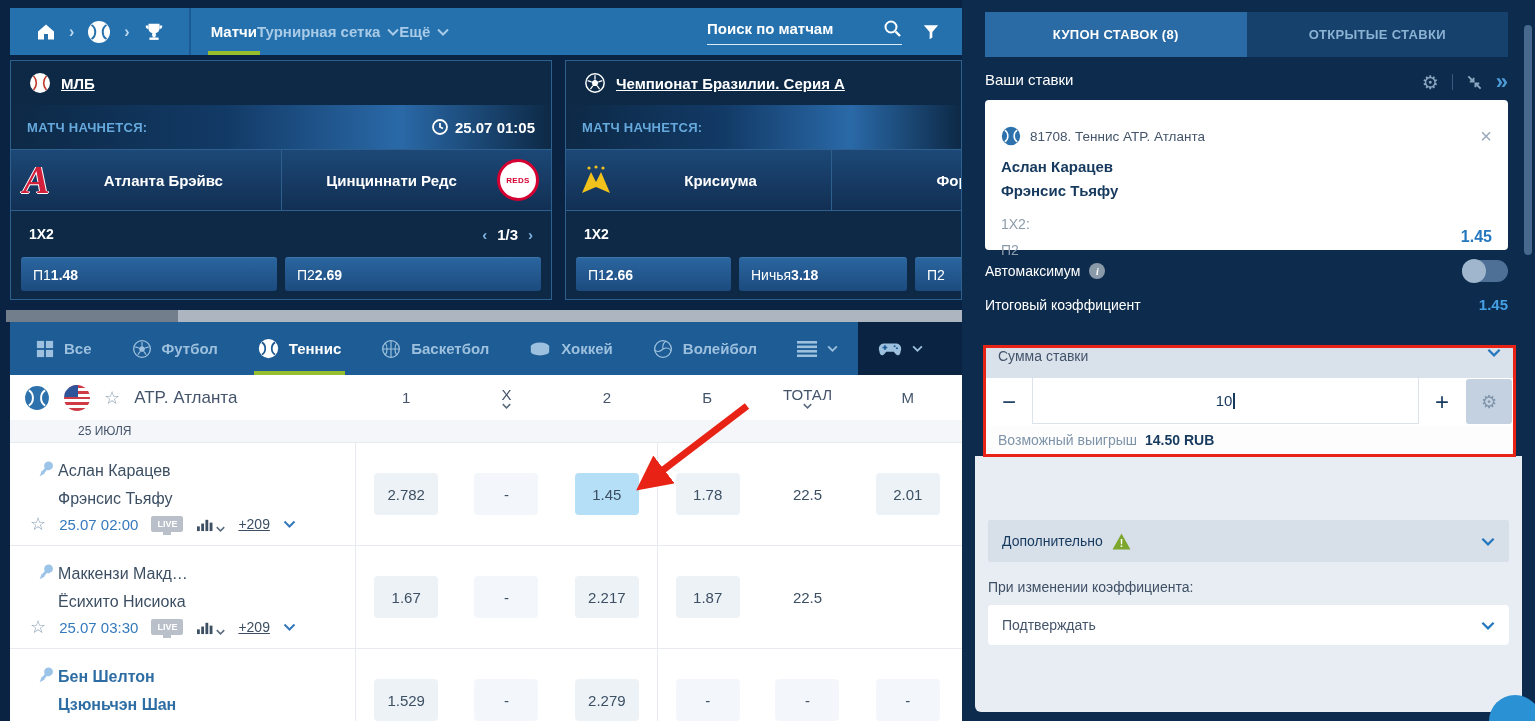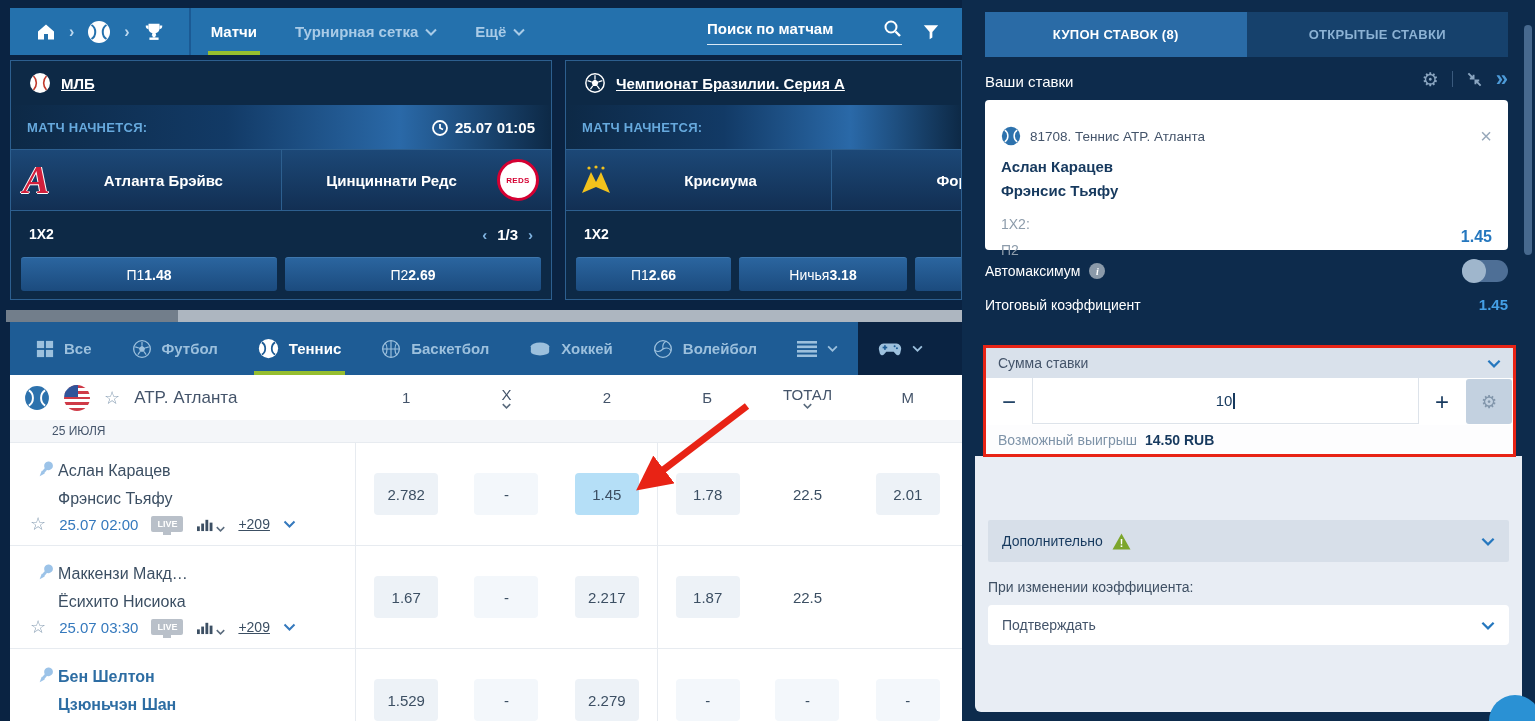--- a/index.html
+++ b/index.html
@@ -5,48 +5,48 @@
   *{box-sizing:border-box;margin:0;padding:0}
   html,body{width:1535px;height:721px}
   body{position:relative;overflow:hidden;background:#0a2342;font-family:"Liberation Sans",sans-serif;-webkit-font-smoothing:antialiased}
   .abs{position:absolute}
   svg{display:block}
 
   
   #topnav{left:10px;top:8px;width:952px;height:47px;background:#2471ad;display:flex;align-items:stretch}
   .crumbs{display:flex;align-items:center;gap:13px;padding:0 24px 0 26px;border-right:2px solid #1b5a94}
   .crumb-sep{color:#bcd8ef;font-size:16px;font-weight:700}
-  .ntabs{display:flex;align-items:stretch;margin-left:20px;gap:38px}
+  .ntabs{display:flex;align-items:stretch;margin-left:20px;}
   .ntab{display:flex;align-items:center;gap:7px;position:relative;color:#a9cbe7;font-size:15px;font-weight:700;cursor:pointer}
   .ntab.active{color:#fff}
   .ntab.active::after{content:"";position:absolute;left:-3px;right:-3px;bottom:0;height:4px;background:#96be2f}
   .nav-right{margin-left:auto;display:flex;align-items:center;gap:20px;padding-right:22px}
   .search-box{display:flex;align-items:center;gap:26px;border-bottom:1px solid #d9e9f6;padding-bottom:6px}
   .search-text{color:#fff;font-size:15px;font-weight:700;width:150px}
 
   
   .fcard{top:60px;height:240px;background:#0d2946;border:1px solid #2d5f8f;overflow:hidden}
   #fcard1{left:10px;width:542px}
   #fcard2{left:565px;width:397px}
   .fc-head{height:44px;display:flex;align-items:center;gap:10px;padding:0 18px}
   .fc-league{color:#fff;font-size:15px;font-weight:700;text-decoration:underline;cursor:pointer}
   .fc-band{height:44px;display:flex;align-items:center;justify-content:space-between;padding:0 16px;
      background:linear-gradient(90deg,#0d2946 0%,#123a66 40%,#2a69a8 72%,#0d2946 100%)}
   .fc-band .lbl{color:#66a9dd;font-size:13px;font-weight:700;letter-spacing:.3px}
-  .fc-time{display:flex;align-items:flex-end;gap:7px;color:#fff;font-size:15px;font-weight:700}
+  .fc-time{display:flex;align-items:flex-start;gap:7px;color:#fff;font-size:15px;font-weight:700}
   .fc-teams{height:62px;display:flex;border-top:1px solid #2d5f8f;border-bottom:1px solid #2d5f8f}
   .fc-cell{display:flex;align-items:center;gap:8px;padding:0 12px;background:linear-gradient(180deg,#1c4877,#122f53)}
   .fc-cell + .fc-cell{border-left:1px solid #2d5f8f}
   .fc-cell .tname{flex:1;text-align:center;color:#fff;font-size:15px;font-weight:700}
   .fc-market{height:46px;display:flex;align-items:center;justify-content:space-between;padding:0 18px;color:#fff;font-size:14px;font-weight:700}
   .pager{display:flex;align-items:center;gap:10px;color:#7fb3e0;font-size:15px}
   .pager b{color:#fff;font-weight:700}
   .fc-bets{height:44px;display:flex;gap:8px;padding:0 10px}
   .bet-chip{height:34px;border-radius:3px;background:linear-gradient(180deg,#2b659f,#1b4b7e);border-top:1px solid #3e77ae;
-     display:flex;align-items:center;justify-content:center;padding:9px 12px;color:#fff;font-size:14px;cursor:pointer}
+     display:flex;align-items:center;justify-content:flex-start;padding:9px 12px;color:#fff;font-size:14px;cursor:pointer}
   .bet-chip b{font-weight:700}
   #fcard1 .bet-chip{flex:1}
   #fcard2 .bet-chip{flex:0 0 auto}
 
   
   #hscroll{left:6px;top:310px;width:956px;height:12px;background:#adb6c0}
   #hscroll .thumb{position:absolute;left:0;top:0;height:12px;width:172px;background:#727e8b}
 
   
   #sportsbar{left:10px;top:322px;width:848px;height:53px;background:#1e5c95;display:flex;align-items:stretch;gap:40px;padding-left:26px}
@@ -55,21 +55,21 @@
   .sp.active::after{content:"";position:absolute;left:-4px;right:-4px;bottom:0;height:4px;background:#96be2f}
 
   
   #etable{left:10px;top:375px;width:952px;bottom:0;background:#fff;overflow:hidden}
   .cols{position:absolute;left:346px;right:4px;top:0;bottom:0;display:grid;grid-template-columns:repeat(6,1fr)}
   .cols .cell{display:flex;flex-direction:column;align-items:center;justify-content:center}
   #thead{position:relative;height:45px}
   #thead .lead{display:flex;align-items:center;gap:14px;padding:0 0 0 14px;height:45px}
   #thead .title{color:#44546a;font-size:17px}
   .colhead{color:#44546a;font-size:15px}
-  #tdate{height:22px;background:#f4f6f9;display:flex;align-items:center;padding-left:42px;color:#44546a;font-size:12px}
+  #tdate{height:22px;background:#f4f6f9;display:flex;align-items:center;padding-left:68px;color:#44546a;font-size:12px}
   .erow{position:relative;height:103px;border-top:1px solid #e7ebf0}
   .namecell{position:absolute;left:0;top:0;bottom:0;width:346px;border-right:1px solid #e7ebf0}
   .erow .cols .cell:nth-child(4){border-left:1px solid #e7ebf0}
   .pnames{padding:14px 0 0 48px;color:#3c4f63;font-size:16px;line-height:28px}
   .erow.hl .pnames{color:#2d6da3;font-weight:700}
   .pin{position:absolute;left:24px;top:16px}
   .meta{position:absolute;left:20px;bottom:12px;display:flex;align-items:center;gap:13px}
   .meta .time{color:#3579bd;font-size:15px}
   .star{color:#8aa0b5;font-size:18px;line-height:1;cursor:pointer}
   .live{background:#b9c0c9;color:#fff;font-size:9px;font-weight:700;border-radius:2px;padding:3px 6px;position:relative}
@@ -84,42 +84,42 @@
 
   
   #anno-arrow{left:595px;top:398px;z-index:6;pointer-events:none}
 
   
   #panel{left:962px;top:0;width:573px;height:721px;background:#0d2b4c}
   #bs-tabs{position:absolute;left:23px;right:27px;top:12px;height:45px;display:flex}
   .bs-tab{flex:1;display:flex;align-items:center;justify-content:center;font-size:13px;font-weight:700;letter-spacing:.3px;cursor:pointer;
           background:#16416c;color:#8cb2d4}
   .bs-tab.active{background:#2a6ba6;color:#fff}
-  #bs-head{position:absolute;left:23px;right:27px;top:62px;height:28px;display:flex;align-items:flex-end}
+  #bs-head{position:absolute;left:23px;right:27px;top:71px;height:28px;display:flex;align-items:flex-start}
   #bs-head .ttl{color:#fff;font-size:15px}
   #bs-head .icons{margin-left:auto;display:flex;align-items:center;gap:13px}
   .gearg{color:#8ba6c1;font-size:19px;line-height:1;cursor:pointer}
   .vdiv{width:1px;height:16px;background:#3a5a7d}
   .dblchev{color:#4d9bd8;font-size:22px;font-weight:700;line-height:1;cursor:pointer}
   #bet-card{position:absolute;left:23px;right:27px;top:100px;height:150px;background:#fff;border-radius:4px;padding:26px 16px}
   .bc-line1{display:flex;align-items:center;gap:9px;color:#44546a;font-size:13.5px}
   .bc-close{margin-left:auto;color:#97a8ba;font-size:20px;line-height:1;cursor:pointer}
   .bc-names{margin-top:9px;color:#16395e;font-size:15px;font-weight:700;line-height:24px}
   .bc-bottom{display:flex;margin-top:8px}
   .bc-market{color:#8d9cab;font-size:14px;line-height:26px}
   .bc-odds{margin-left:auto;align-self:center;color:#2577be;font-size:16px;font-weight:700}
   .panel-row{position:absolute;left:23px;right:27px;display:flex;align-items:center;color:#fff;font-size:14px}
   .info-i{width:16px;height:16px;border-radius:50%;background:#8b9aa9;color:#fff;font-size:10px;font-weight:700;font-style:italic;
           display:flex;align-items:center;justify-content:center;margin-left:9px;font-family:"Liberation Serif",serif}
   .toggle{margin-left:auto;width:46px;height:22px;border-radius:11px;background:#4e6f96;position:relative;cursor:pointer}
   .toggle .knob{position:absolute;left:0;top:-1px;width:24px;height:24px;border-radius:50%;background:#9fb6cc}
   .coefv{margin-left:auto;color:#45a0e6;font-size:15px;font-weight:700}
 
   #stake-box{position:absolute;left:21px;right:19px;top:345px;border:3px solid #e82315;background:#fdfdfe;z-index:3}
-  .sum-bar{height:30px;background:#d9e1eb;display:flex;align-items:center;padding:13px 12px;color:#44546a;font-size:14px;cursor:pointer}
+  .sum-bar{height:30px;background:#d9e1eb;display:flex;padding:0 12px;color:#44546a;font-size:14px;cursor:pointer}
   .sum-bar svg{margin-left:auto}
   .stepper{height:47px;background:#fff;display:flex;align-items:stretch}
   .step-btn{width:46px;display:flex;align-items:center;justify-content:center;color:#16395e;font-size:24px;cursor:pointer}
   .stake-input{flex:1;border:1px solid #dde3ea;border-top:none;margin:0 0 1px 0;display:flex;align-items:center;justify-content:center;
                color:#16395e;font-size:15px;cursor:text}
   .caret{display:inline-block;width:2px;height:16px;background:#16395e;margin-left:1px}
   .gear-btn{width:46px;margin:1px;background:#c3d1e0;border-radius:3px;display:flex;align-items:center;justify-content:center;
             color:#8296ab;font-size:18px;cursor:pointer}
   .win-bar{height:29px;display:flex;align-items:center;gap:8px;padding:0 12px;font-size:14px}
   .win-bar .wl{color:#7e93a8}

